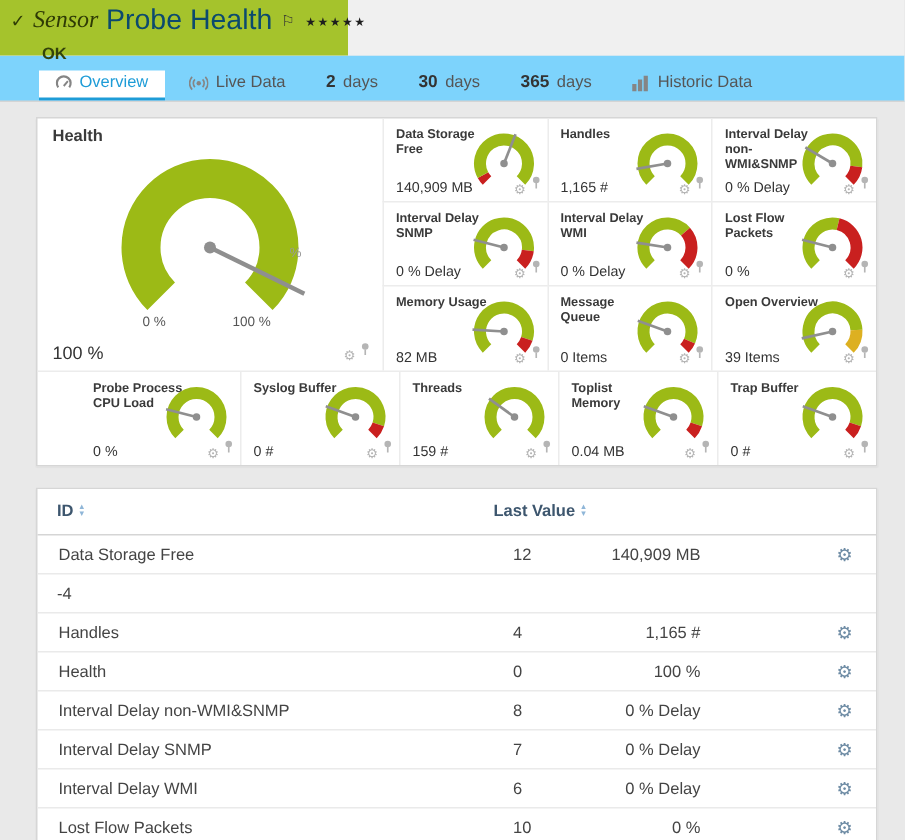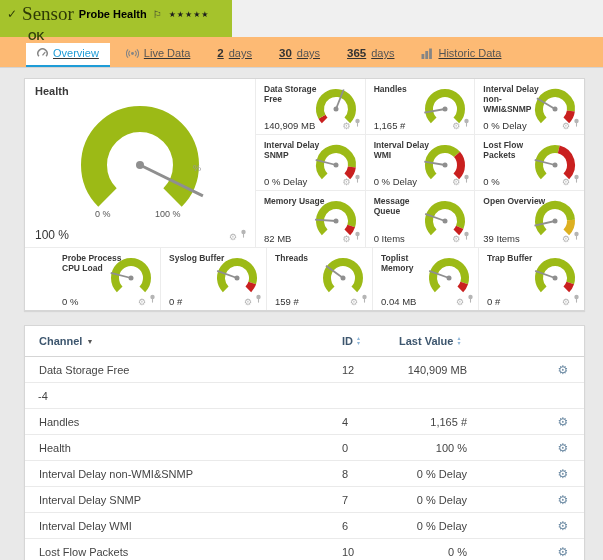--- a/index.html
+++ b/index.html
@@ -7,28 +7,28 @@
     width:603px;height:560px;overflow:hidden;background:#e9e9e9;
     font-family:"Liberation Sans","DejaVu Sans",sans-serif;color:#333;
     -webkit-font-smoothing:antialiased;
   }
   
   .topbar{height:37px;background:#f0f0f0;position:relative;}
   .status-block{position:absolute;left:0;top:0;width:232px;height:37px;background:#a5c32c;
     box-sizing:border-box;padding:3px 6px 2px 7px;}
   .status-line1{display:flex;align-items:center;gap:5px;white-space:nowrap;}
   .check{font-size:12px;font-weight:bold;color:#2f3d06;}
-  .kind{font-family:"Liberation Serif","DejaVu Serif",serif;font-size:19px;color:#2e3a05;}
-  .ptitle{font-size:11px;font-weight:bold;color:#000000;}
+  .kind{font-family:"Liberation Serif","DejaVu Serif",serif;font-style:italic;font-size:16px;color:#2e3a05;}
+  .ptitle{font-size:19px;font-weight:normal;color:#0c4a6e;}
   .flag{font-size:10px;color:#333;margin-left:1px;}
   .stars{font-size:8px;letter-spacing:1px;color:#1d1d1d;margin-left:2px;}
   .status-ok{font-size:11px;font-weight:bold;color:#33430b;margin-left:21px;margin-top:5px;}
   
-  .tabs{display:flex;align-items:flex-end;background:#fdba74;border-bottom:1px solid #d4d4d4;
-    padding:10px 10px 0 26px;gap:5px;height:31px;box-sizing:border-box;text-decoration:underline;}
+  .tabs{display:flex;background:#7dd3fc;border-bottom:1px solid #d4d4d4;
+    padding:10px 10px 0 26px;gap:5px;height:31px;box-sizing:border-box;}
   .tab{display:flex;align-items:center;gap:5px;padding:4px 11px 6px;font-size:11px;color:#555;
     cursor:pointer;border-bottom:2px solid transparent;white-space:nowrap;}
   .tab.active{color:#1e9cd7;background:#fff;border-bottom-color:#1e9cd7;}
   .tab-num{font-weight:bold;color:#333;font-size:11.5px;}
   .tab-icon{display:inline-flex;align-items:center;}
   
   .card{background:#fff;border:1px solid #d6d6d6;box-shadow:0 1px 1px rgba(0,0,0,0.08);}
   .gauges-card{margin:10px 18px 0 24px;}
   .gauges-top{display:flex;}
   
@@ -421,24 +421,20 @@
                 <line x1="3.5" y1="5" x2="3.5" y2="8.6" stroke="#b5b5b5" stroke-width="1.1"></line>
               </svg></span>
           </span>
         </div>
       </div>
     </div>
 </div>
 
 <div class="card table-card">
   <div class="trow thead">
-    <div class="th th-channel">
-      <span>Channel</span>
-      <span class="caret">▼</span>
-    </div>
     <div class="th th-id">
       <span>ID</span>
       <span class="sorter">
           <span>▴</span>
           <span>▾</span>
         </span>
     </div>
     <div class="th">
       <span>Last Value</span>
       <span class="sorter">

